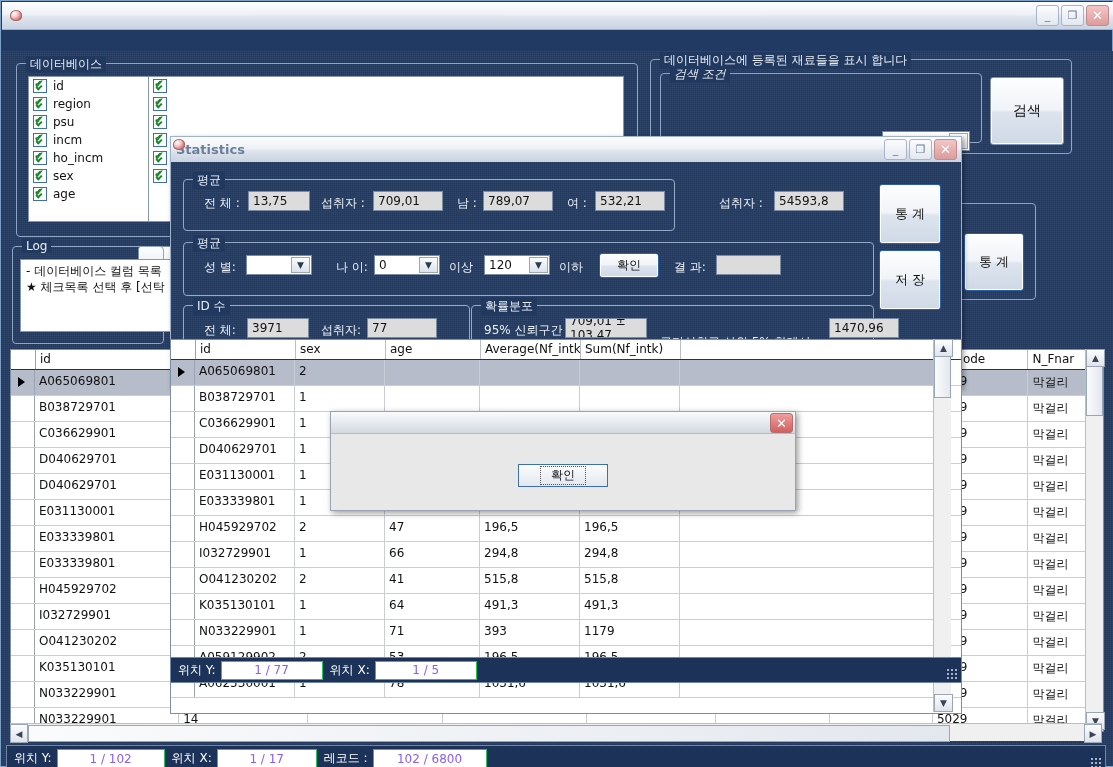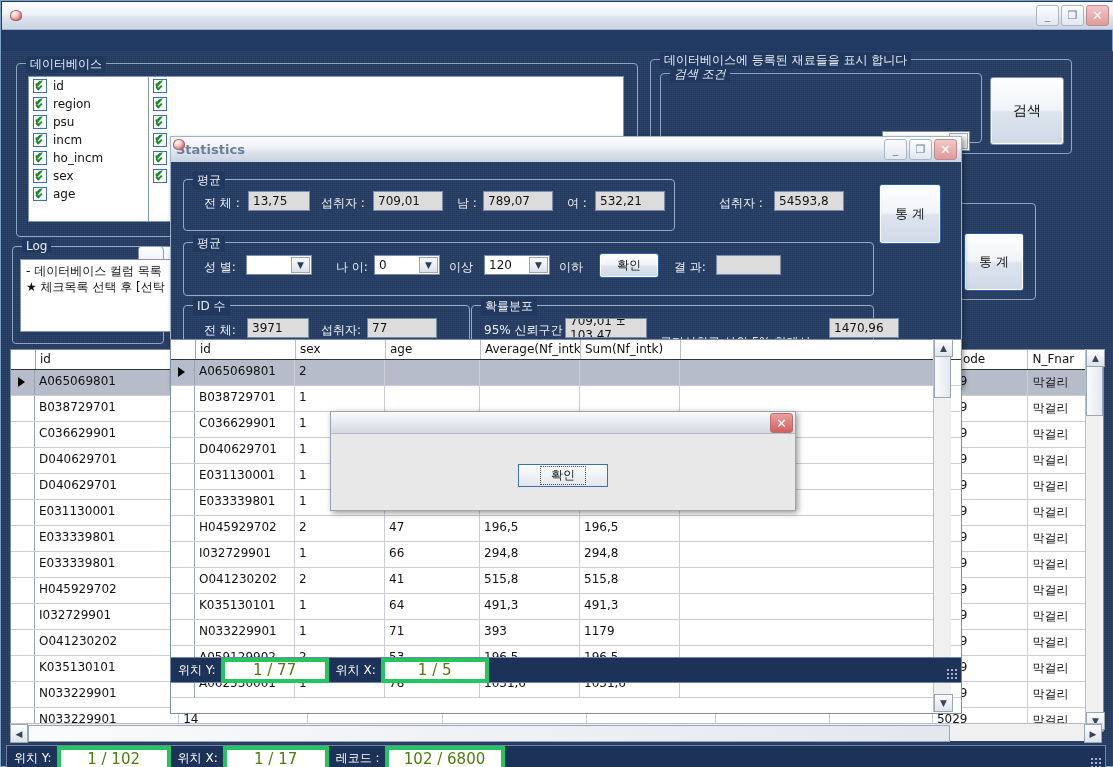--- a/index.html
+++ b/index.html
@@ -77,21 +77,21 @@
   .gr.sel .rowhdr::after{content:"";position:absolute;left:7px;top:7px;border-left:7px solid #000;border-top:5px solid transparent;border-bottom:5px solid transparent;}
 
   
   .vsb{position:absolute;width:17px;background:#f0f0f0;border-left:1px solid #b9bfc9;}
   .hsb{position:absolute;height:17px;background:#f0f0f0;border-top:1px solid #b9bfc9;}
   .sbar{background:linear-gradient(to right,#fafbfc,#e3e7ee);border:1px solid #9aa5b5;}
   .sbtn{background:linear-gradient(to bottom,#fdfdfe,#dfe4ec);border:1px solid #9aa5b5;display:flex;align-items:center;justify-content:center;font-size:9px;color:#39465a;}
 
   .statusbar{position:absolute;background:#1d3259;border:1px solid #6e86a8;display:flex;align-items:center;}
   .statusbar .lbl{color:#fff;font-size:12px;margin:0 5px 0 7px;white-space:nowrap;}
-  .statusbar .fld{background:#fff;border:4px solid #22c55e;height:17px;display:flex;align-items:center;justify-content:center;color:#4d7c0f;font-size:15px;}
+  .statusbar .fld{background:#fff;border:1px solid #22c55e;height:17px;display:flex;align-items:center;justify-content:center;color:#8b5cf6;font-size:12px;}
   .grip{position:absolute;right:3px;bottom:2px;width:12px;height:12px;
     background-image:radial-gradient(#c9d3e2 35%,transparent 36%);background-size:4px 4px;opacity:.8;}
 
   
   .stwin{position:absolute;left:168px;top:85px;width:790px;height:250px;
     border:1px solid #9eb2cd;box-shadow:2px 2px 5px rgba(0,0,0,.35);background:#22395f;}
   .stwin .tbar{height:25px;background:linear-gradient(to bottom,#fdfdfe 0%,#eef1f6 45%,#dfe5ee 55%,#c8d2e1 100%);
     display:flex;align-items:center;border-bottom:1px solid #a6b4c8;}
   .stwin .tbar .tt{color:#6b7f9b;font-weight:bold;font-size:13px;}
   .stbody{position:absolute;left:0;top:25px;right:0;bottom:0;background:#22395f;
@@ -499,20 +499,21 @@
 
         <div class="gbox" style="left:300px;top:143px;width:401px;height:50px;border-color:#96abc8;">
           <span class="lg" style="background:#22395f;">확률분포</span>
         </div>
         <span class="flab" style="position:absolute;left:313px;top:160px;">95% 신뢰구간 :</span>
         <div class="rofld" style="position:absolute;left:394px;top:156px;width:82px;overflow:hidden;">709,01 ± 103,47</div>
         <span class="flab" style="position:absolute;left:489px;top:172px;">극단섭취군 상위 5% 한계선 :</span>
         <div class="rofld" style="position:absolute;left:658px;top:156px;width:70px;">1470,96</div>
 
         <div class="wbtn blue" style="position:absolute;left:708px;top:22px;width:60px;height:58px;font-size:13px;">통  계</div>
+        <div class="wbtn blue" style="position:absolute;left:708px;top:88px;width:60px;height:58px;font-size:13px;">저  장</div>
       </div>
     </div>
 
     <div class="grid" style="left:168px;top:288px;width:790px;height:373px;">
       <div class="gh">
         <div class="rowhdr"></div>
         <div class="c" style="width:100px;">id</div>
         <div class="c" style="width:90px;">sex</div>
         <div class="c" style="width:95px;">age</div>
         <div class="c" style="width:100px;">Average(Nf_intk)</div>

